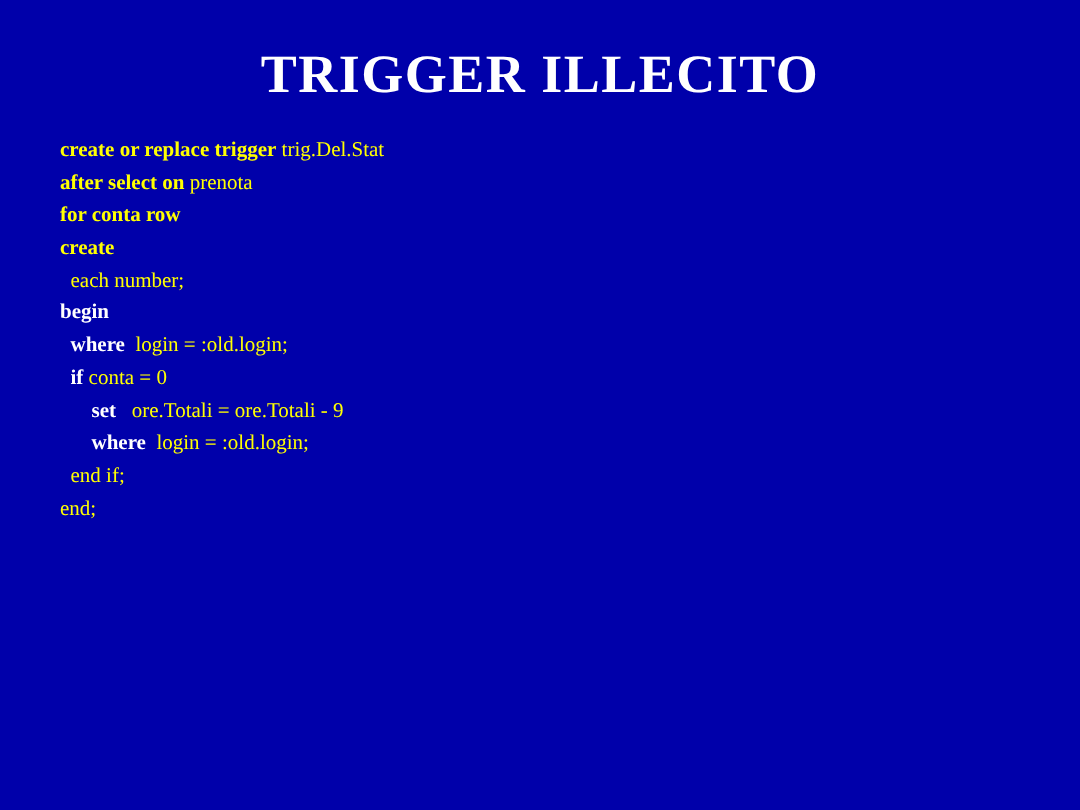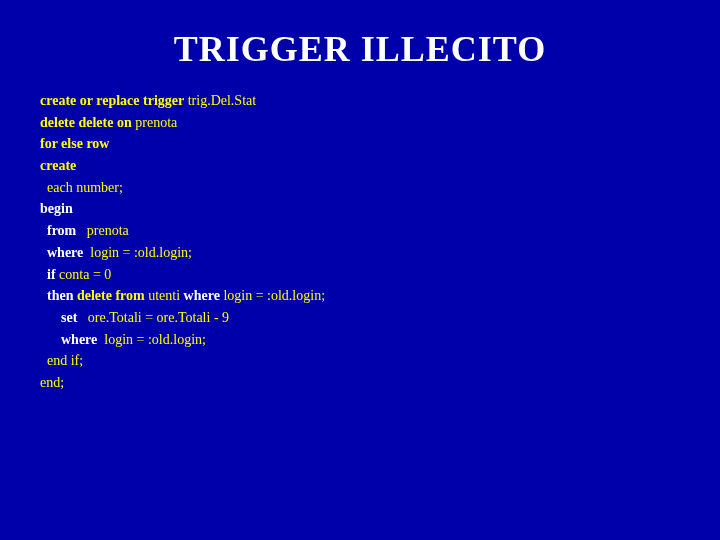--- a/index.html
+++ b/index.html
@@ -65,38 +65,36 @@
 </head>
 <body>
 
 <div class="page-container">
   <div class="title">TRIGGER ILLECITO</div>
 
   <div class="code-block">
 
     <span class="line"><span class="kw-yellow">create or replace trigger</span><span class="text-yellow"> trig.Del.Stat</span></span>
 
-    <span class="line"><span class="kw-yellow">delete delete on</span><span class="text-yellow"> prenota</span></span>
+    <span class="line"><span class="kw-yellow">after select on</span><span class="text-yellow"> prenota</span></span>
 
-    <span class="line"><span class="kw-yellow">for else row</span></span>
+    <span class="line"><span class="kw-yellow">for conta row</span></span>
 
     <span class="line"><span class="kw-yellow">create</span></span>
 
     <span class="line"><span class="text-yellow">  each number;</span></span>
 
     <span class="line"><span class="kw-white">begin</span></span>
 
 
-    <span class="line"><span class="text-yellow">  </span><span class="kw-white">from</span><span class="text-yellow">   prenota</span></span>
 
     <span class="line"><span class="text-yellow">  </span><span class="kw-white">where</span><span class="text-yellow">  login = :old.login;</span></span>
 
     <span class="line"><span class="text-yellow">  </span><span class="kw-white">if</span><span class="text-yellow"> conta = 0</span></span>
 
-    <span class="line"><span class="text-yellow">  </span><span class="kw-white">then</span><span class="text-yellow"> </span><span class="kw-yellow">delete from</span><span class="text-yellow"> utenti </span><span class="kw-white">where</span><span class="text-yellow"> login = :old.login;</span></span>
 
 
     <span class="line"><span class="text-yellow">      </span><span class="kw-white">set</span><span class="text-yellow">   ore.Totali = ore.Totali - 9</span></span>
 
     <span class="line"><span class="text-yellow">      </span><span class="kw-white">where</span><span class="text-yellow">  login = :old.login;</span></span>
 
     <span class="line"><span class="text-yellow">  end if;</span></span>
 
     <span class="line"><span class="text-yellow">end;</span></span>
   </div>

